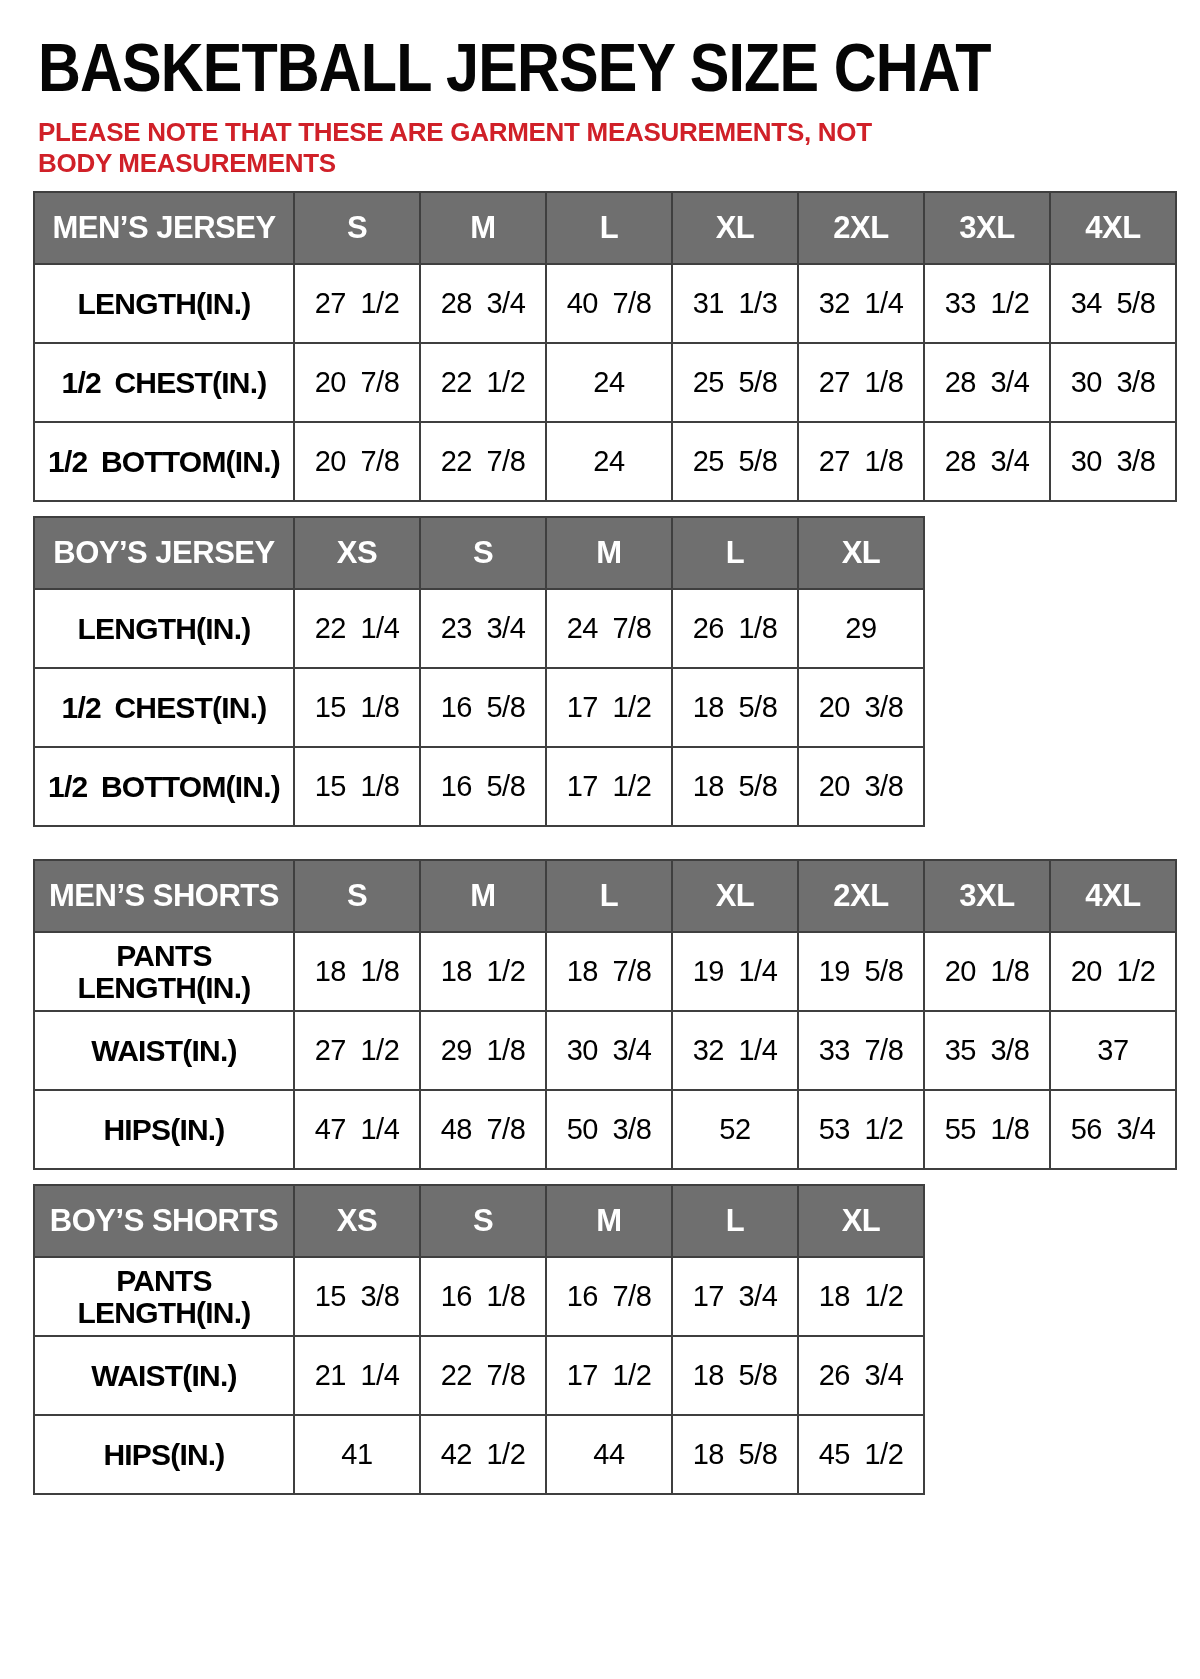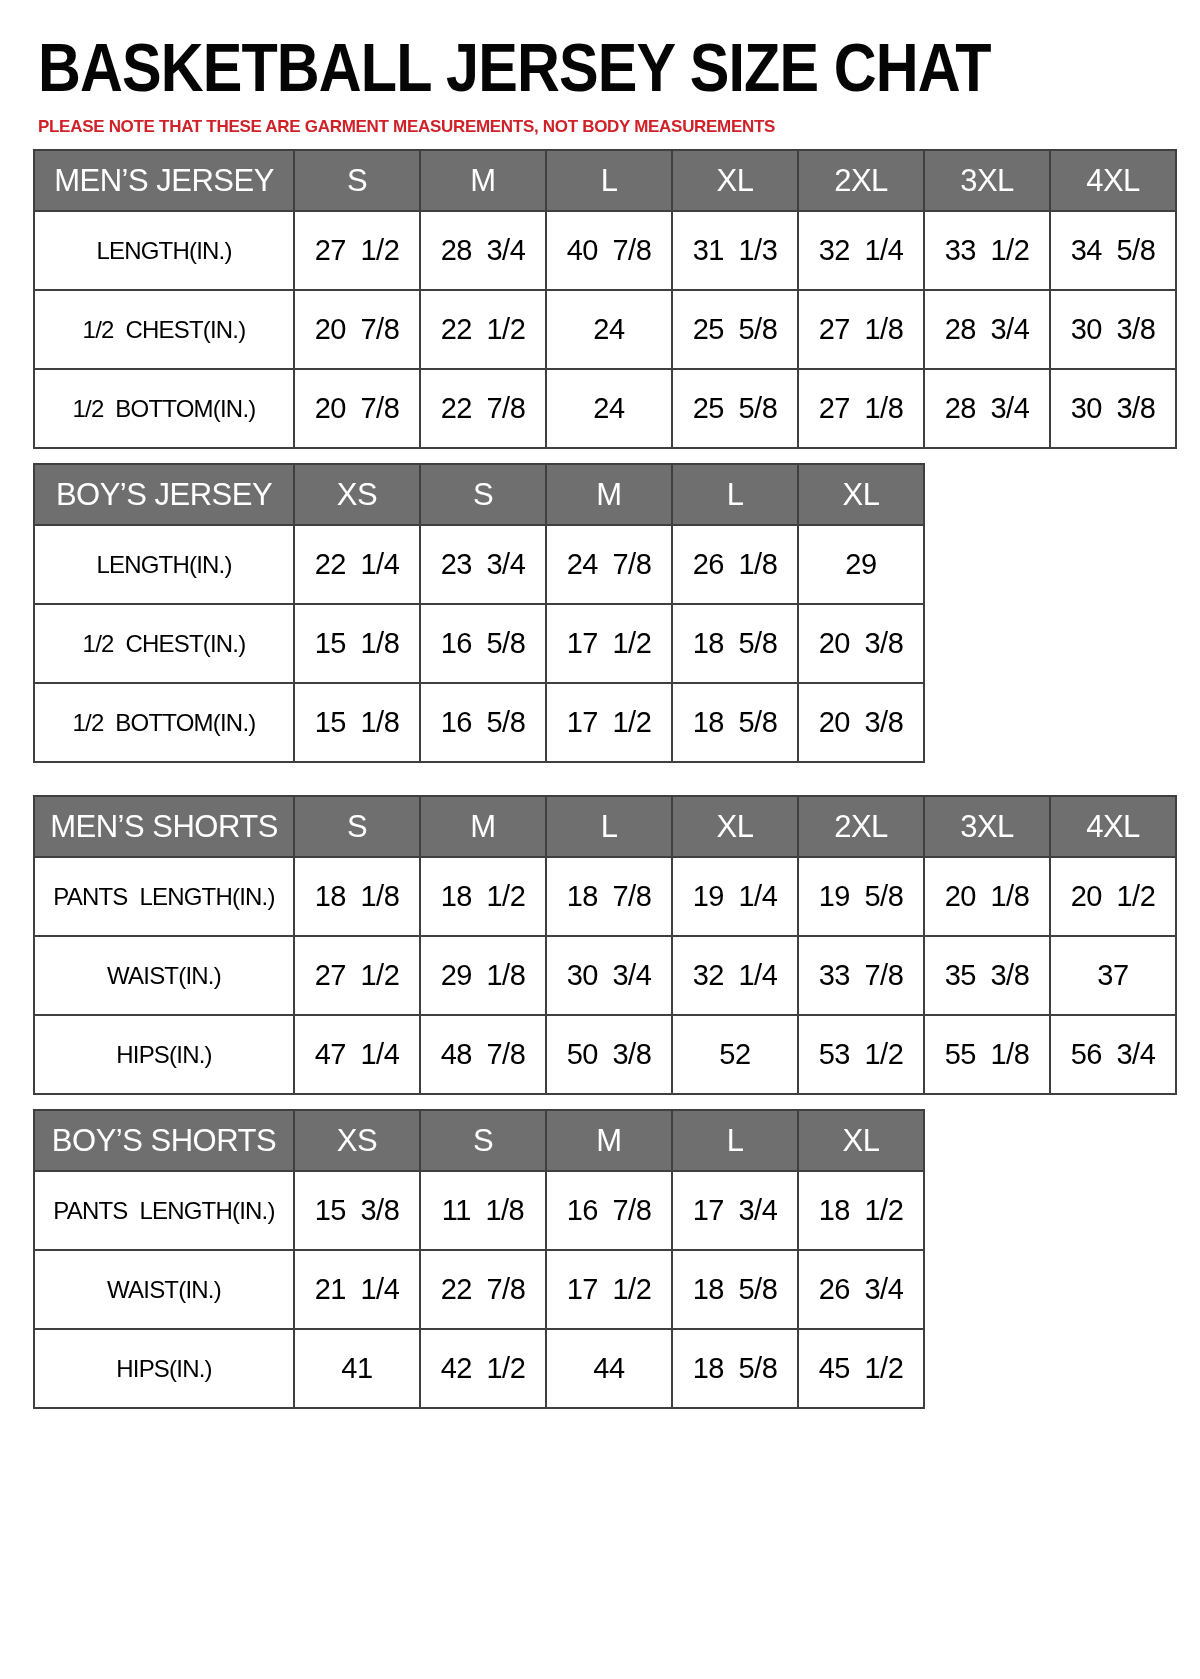--- a/index.html
+++ b/index.html
@@ -29,21 +29,21 @@
     color: #050505;
   }
 
   .note {
     color: var(--red);
     font-weight: 700;
     letter-spacing: -0.3px;
     margin: 10px 0 0 5px;
   }
   .note.top {
-    font-size: 17px;
+    font-size: 26px;
     line-height: 1.2;
     max-width: 850px;
   }
   .note.bottom {
     font-size: 23px;
     margin-top: 22px;
     white-space: nowrap;
   }
 
   #tables { margin-top: 12px; }
@@ -60,29 +60,29 @@
 
   .size-table th, .size-table td {
     border: 2px solid var(--border);
     text-align: center;
     vertical-align: middle;
     padding: 0 2px;
   }
   .size-table th {
     background: var(--gray);
     color: #ffffff;
-    font-weight: 400;
+    font-weight: 700;
     font-size: 31px;
-    height: 61px;
+    height: 72px;
     letter-spacing: -0.5px;
   }
   .size-table td { height: 79px; }
   .size-table td.label {
-    font-weight: 400;
-    font-size: 24px;
+    font-weight: 700;
+    font-size: 30px;
     letter-spacing: -0.8px;
     word-spacing: 6px;
     line-height: 1.05;
   }
   .size-table td.value {
     font-size: 29px;
     letter-spacing: -0.5px;
     word-spacing: 7px;
   }
 </style>
@@ -267,21 +267,21 @@
             <th>S</th>
             <th>M</th>
             <th>L</th>
             <th>XL</th>
           </tr>
         </thead>
         <tbody>
           <tr>
             <td class="label">PANTS LENGTH(IN.)</td>
             <td class="value">15 3/8</td>
-            <td class="value">11 1/8</td>
+            <td class="value">16 1/8</td>
             <td class="value">16 7/8</td>
             <td class="value">17 3/4</td>
             <td class="value">18 1/2</td>
           </tr>
           <tr>
             <td class="label">WAIST(IN.)</td>
             <td class="value">21 1/4</td>
             <td class="value">22 7/8</td>
             <td class="value">17 1/2</td>
             <td class="value">18 5/8</td>

